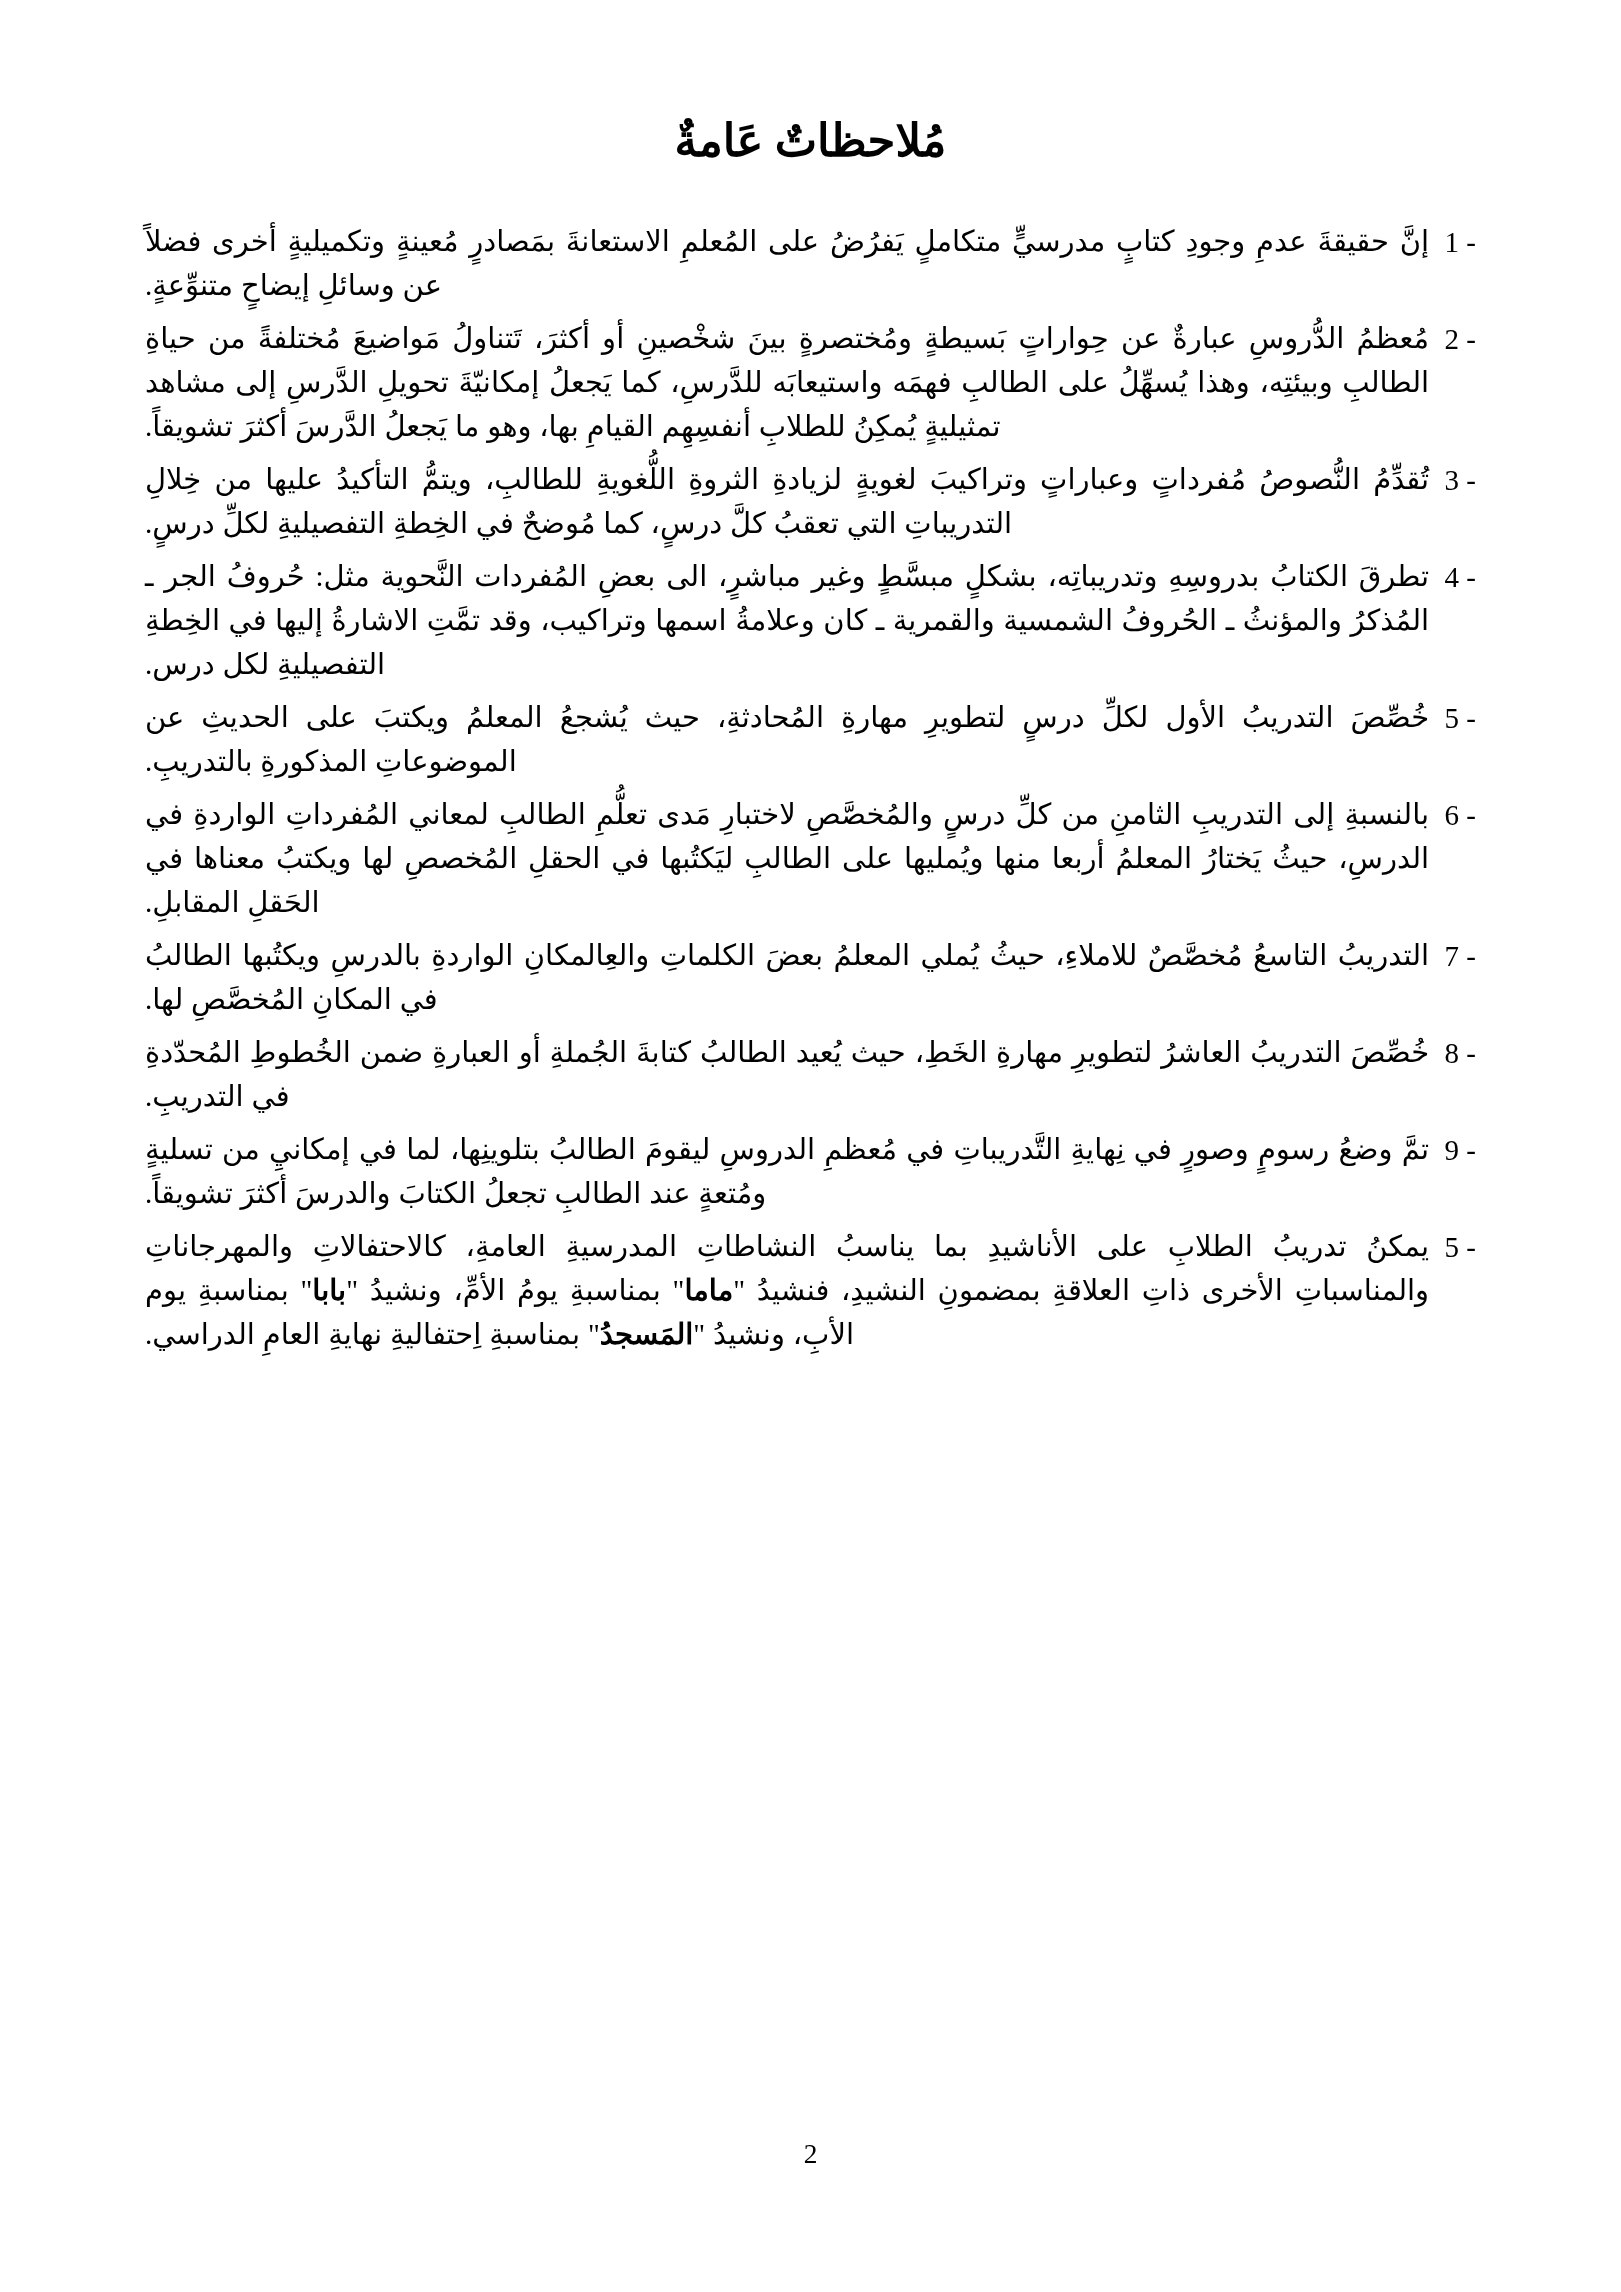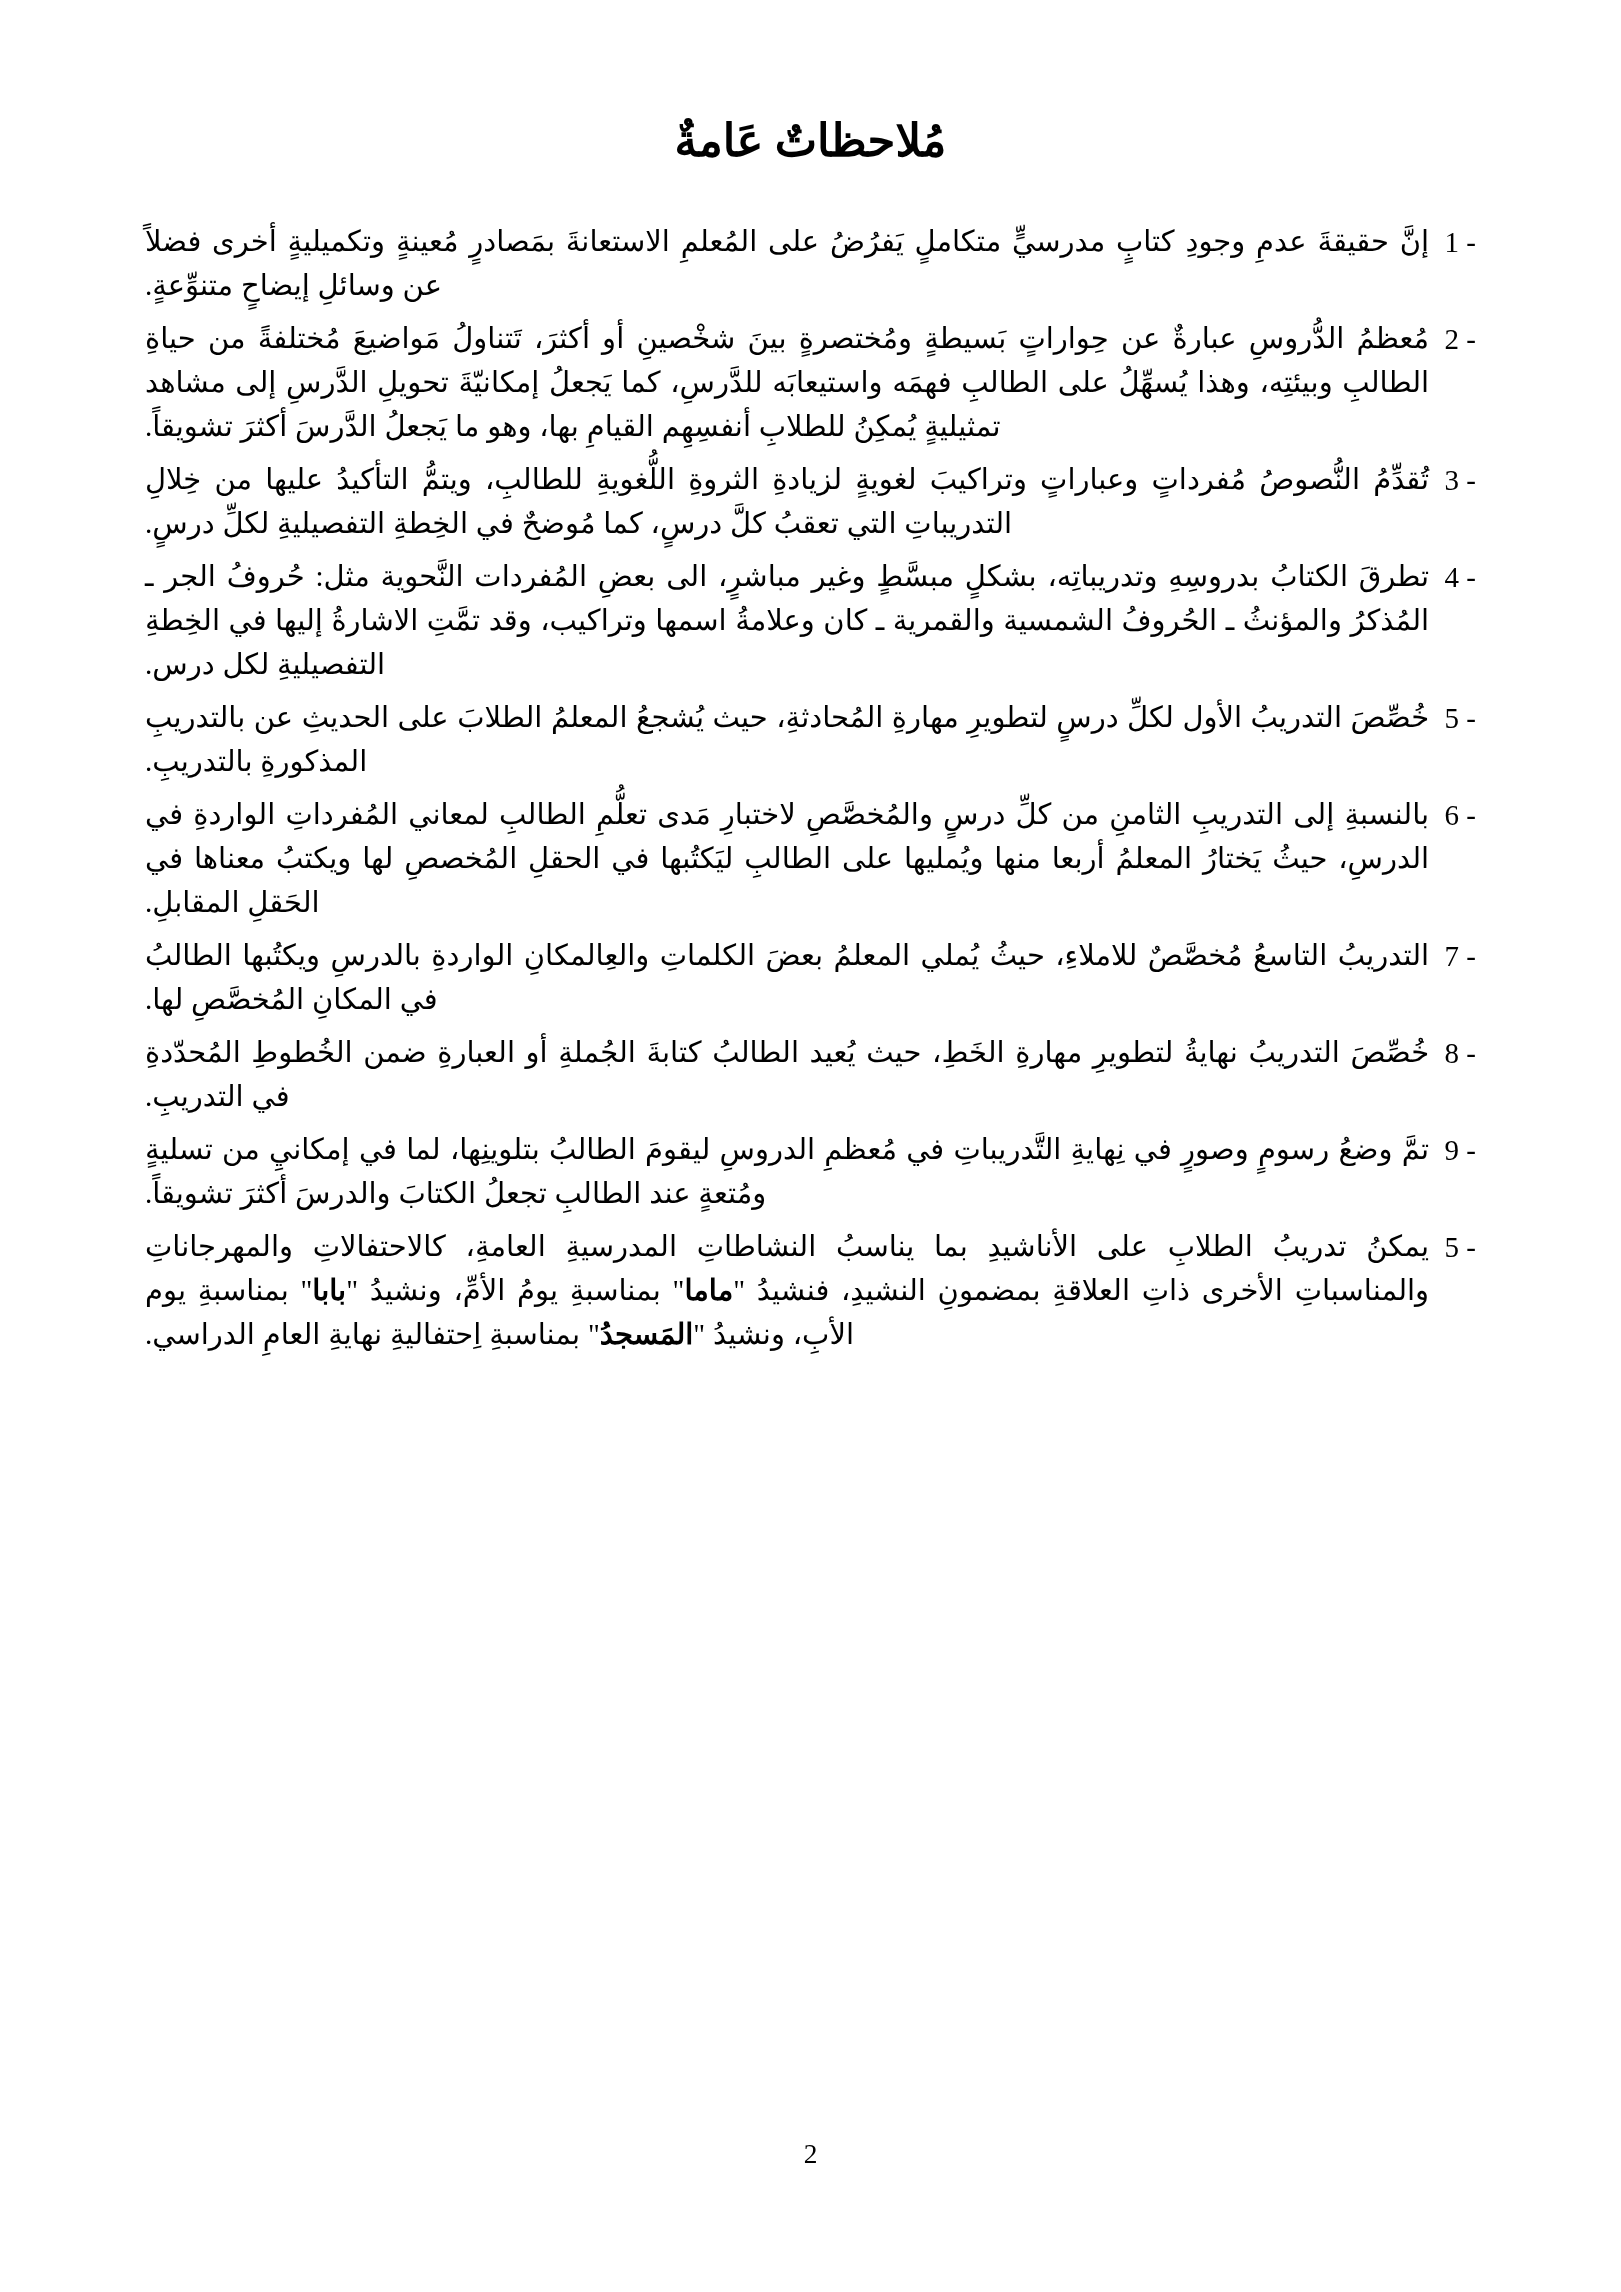--- a/index.html
+++ b/index.html
@@ -111,36 +111,36 @@
         <span class="note-body">تُقدِّمُ النُّصوصُ مُفرداتٍ وعباراتٍ وتراكيبَ لغويةٍ لزيادةِ الثروةِ اللُّغويةِ للطالبِ، ويتمُّ التأكيدُ عليها من خِلالِ التدريباتِ التي تعقبُ كلَّ درسٍ، كما مُوضحٌ في الخِطةِ التفصيليةِ لكلِّ درسٍ.</span>
       </li>
 
       <li class="note-item">
         <span class="note-num">4 -</span>
         <span class="note-body">تطرقَ الكتابُ بدروسِهِ وتدريباتِه، بشكلٍ مبسَّطٍ وغير مباشرٍ، الى بعضِ المُفردات النَّحوية مثل: حُروفُ الجر ـ المُذكرُ والمؤنثُ ـ الحُروفُ الشمسية والقمرية ـ كان وعلامةُ اسمها وتراكيب، وقد تمَّتِ الاشارةُ إليها في الخِطةِ التفصيليةِ لكل درس.</span>
       </li>
 
       <li class="note-item">
         <span class="note-num">5 -</span>
-        <span class="note-body">خُصِّصَ التدريبُ الأول لكلِّ درسٍ لتطويرِ مهارةِ المُحادثةِ، حيث يُشجعُ المعلمُ الطلابَ على الحديثِ عن بالتدريبِ المذكورةِ بالتدريبِ.</span>
+        <span class="note-body">خُصِّصَ التدريبُ الأول لكلِّ درسٍ لتطويرِ مهارةِ المُحادثةِ، حيث يُشجعُ المعلمُ ويكتبَ على الحديثِ عن الموضوعاتِ المذكورةِ بالتدريبِ.</span>
       </li>
 
       <li class="note-item">
         <span class="note-num">6 -</span>
         <span class="note-body">بالنسبةِ إلى التدريبِ الثامنِ من كلِّ درسٍ والمُخصَّصِ لاختبارِ مَدى تعلُّمِ الطالبِ لمعاني المُفرداتِ الواردةِ في الدرسِ، حيثُ يَختارُ المعلمُ أربعا منها ويُمليها على الطالبِ ليَكتُبها في الحقلِ المُخصصِ لها ويكتبُ معناها في الحَقلِ المقابلِ.</span>
       </li>
 
       <li class="note-item">
         <span class="note-num">7 -</span>
         <span class="note-body">التدريبُ التاسعُ مُخصَّصٌ للاملاءِ، حيثُ يُملي المعلمُ بعضَ الكلماتِ والعِالمكانِ الواردةِ بالدرسِ ويكتُبها الطالبُ في المكانِ المُخصَّصِ لها.</span>
       </li>
 
       <li class="note-item">
         <span class="note-num">8 -</span>
-        <span class="note-body">خُصِّصَ التدريبُ نهايةُ لتطويرِ مهارةِ الخَطِ، حيث يُعيد الطالبُ كتابةَ الجُملةِ أو العبارةِ ضمن الخُطوطِ المُحدّدةِ في التدريبِ.</span>
+        <span class="note-body">خُصِّصَ التدريبُ العاشرُ لتطويرِ مهارةِ الخَطِ، حيث يُعيد الطالبُ كتابةَ الجُملةِ أو العبارةِ ضمن الخُطوطِ المُحدّدةِ في التدريبِ.</span>
       </li>
 
       <li class="note-item">
         <span class="note-num">9 -</span>
         <span class="note-body">تمَّ وضعُ رسومٍ وصورٍ في نِهايةِ التَّدريباتِ في مُعظمِ الدروسِ ليقومَ الطالبُ بتلوينِها، لما في إمكانيِ من تسليةٍ ومُتعةٍ عند الطالبِ تجعلُ الكتابَ والدرسَ أكثرَ تشويقاً.</span>
       </li>
 
       <li class="note-item">
         <span class="note-num">5 -</span>
         <span class="note-body">يمكنُ تدريبُ الطلابِ على الأناشيدِ بما يناسبُ النشاطاتِ المدرسيةِ العامةِ، كالاحتفالاتِ والمهرجاناتِ والمناسباتِ الأخرى ذاتِ العلاقةِ بمضمونِ النشيدِ، فنشيدُ "<b>ماما</b>" بمناسبةِ يومُ الأمِّ، ونشيدُ "<b>بابا</b>" بمناسبةِ يوم الأبِ، ونشيدُ "<b>المَسجدُ</b>" بمناسبةِ اِحتفاليةِ نهايةِ العامِ الدراسي.</span>

